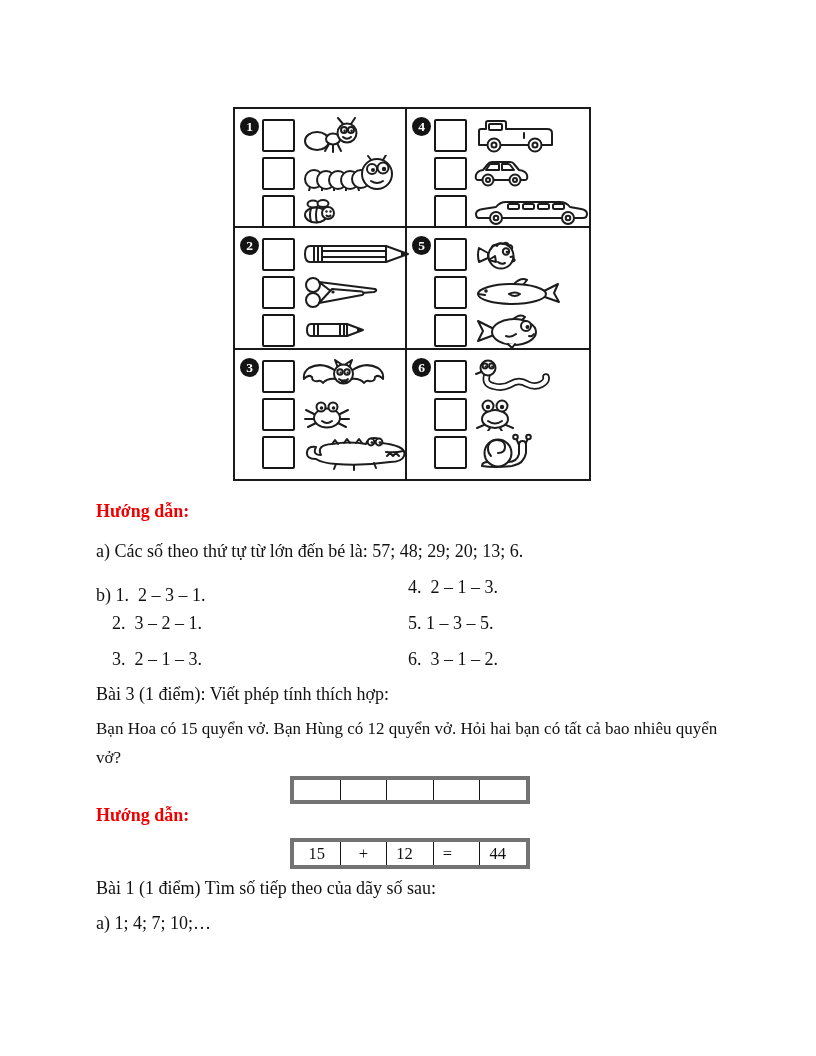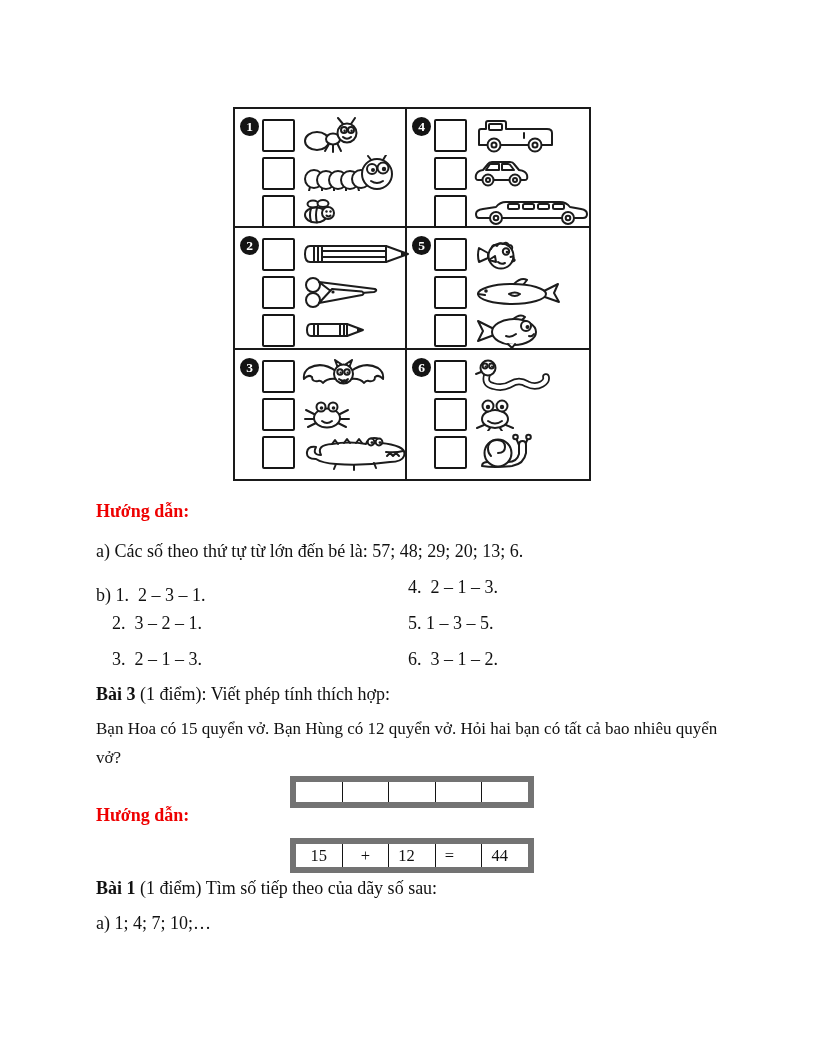--- a/index.html
+++ b/index.html
@@ -29,24 +29,24 @@
   }
   .icon { flex:none; display:block; }
   .icon * { stroke:#1c1c1c; stroke-width:2; fill:none; stroke-linecap:round; stroke-linejoin:round; }
   .icon .f-w { fill:#fff; }
   .icon .tube { stroke-width:7.5; }
   .icon .tube2 { stroke:#fff; stroke-width:4; }
   .icon .f-b { fill:#1c1c1c; stroke:none; }
   
   .tline { position:absolute; font-size:18px; line-height:20px; white-space:pre; }
   .red { color:var(--accent-red,#ee0000); font-weight:bold; }
-  .bold { font-weight:bold; }
+  .bold { font-weight:normal; }
   .para { position:absolute; font-size:17px; line-height:28.5px; white-space:normal; }
   
-  .anstable { position:absolute; display:flex; border:6px solid #737373; background:#fff; }
+  .anstable { position:absolute; display:flex; border:4px solid #737373; background:#fff; }
   .anstable .cell {
     width:45.6px; border-right:1.6px solid #141414; box-sizing:content-box;
     font-size:16.5px; display:flex; align-items:center; justify-content:center;
   }
   .anstable .cell:last-child { border-right:none; }
   .anstable.empty .cell { height:20px; }
   .anstable.filled .cell { height:23px; }
   .anstable .cell.pl { justify-content:flex-start; padding-left:9px; width:36.6px; }
 </style>
 </head>

